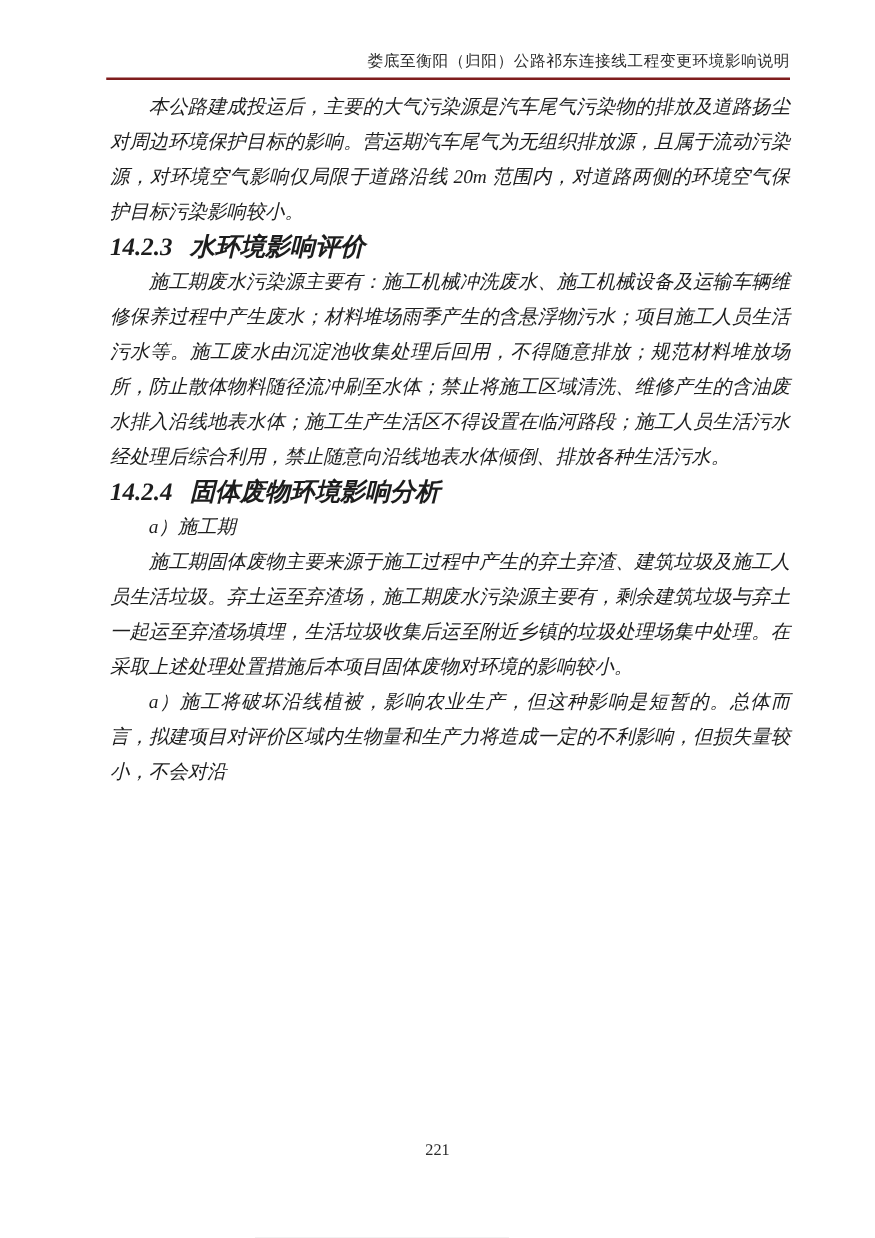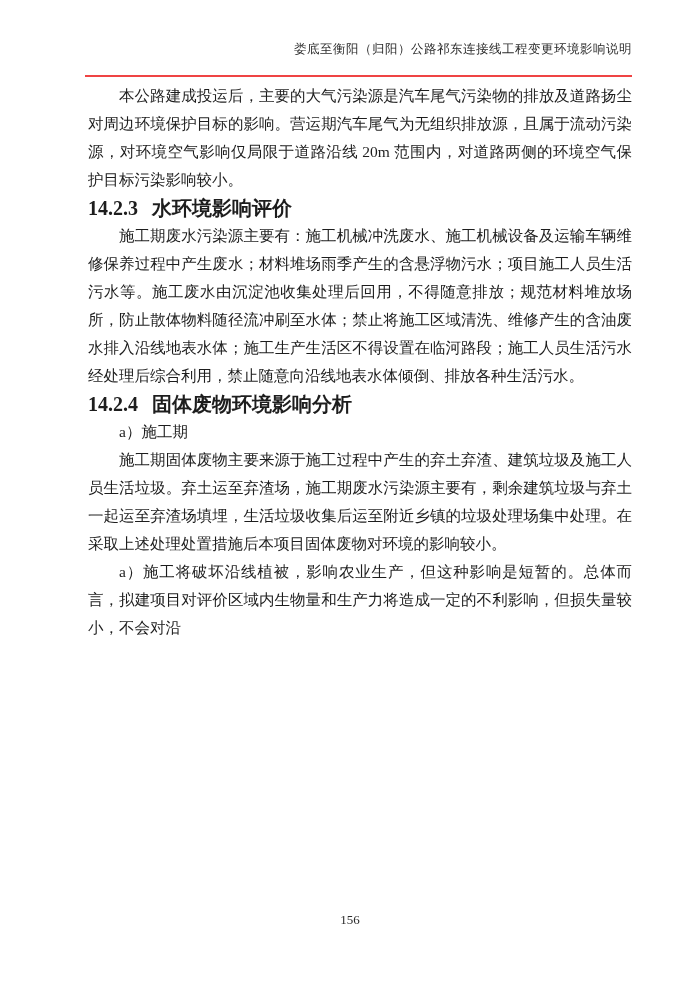--- a/index.html
+++ b/index.html
@@ -12,30 +12,31 @@
     color:#1d1d1d;
     overflow:hidden;
   }
   .running-header {
     position:absolute;
     left:85px; top:42px; width:547px;
     text-align:right;
     font-size:12.5px;
     letter-spacing:0.5px;
     color:#2b2b2b;
-    padding-bottom:19px;
-    border-bottom:2px solid #ef4444;
+    padding-bottom:6px;
+    border-bottom:2px solid #7f1d1d;
     line-height:14px;
   }
   .content {
     position:absolute;
-    left:88px; top:82px; width:544px;
+    left:88px; top:72px; width:544px;
     font-size:15.5px;
     line-height:28px;
     text-align:justify;
+    font-style:italic;
   }
   .para {
     margin:0;
     text-indent:2em;
   }
   .heading {
     margin:0;
     font-size:20px;
     text-align:left;
     white-space:nowrap;
@@ -74,16 +75,16 @@
     <p class="para">施工期固体废物主要来源于施工过程中产生的弃土弃渣、建筑垃圾及施工人员生活垃圾。弃土运至弃渣场，施工期废水污染源主要有，剩余建筑垃圾与弃土一起运至弃渣场填埋，生活垃圾收集后运至附近乡镇的垃圾处理场集中处理。在采取上述处理处置措施后本项目固体废物对环境的影响较小。</p>
 
 
 
 
     <p class="para">a）施工将破坏沿线植被，影响农业生产，但这种影响是短暂的。总体而言，拟建项目对评价区域内生物量和生产力将造成一定的不利影响，但损失量较小，不会对沿</p>
 
   </div>
 
   <div class="footer">
-    <span>156</span>
+    <span>221</span>
   </div>
 
 </div>
 
 </body></html>

